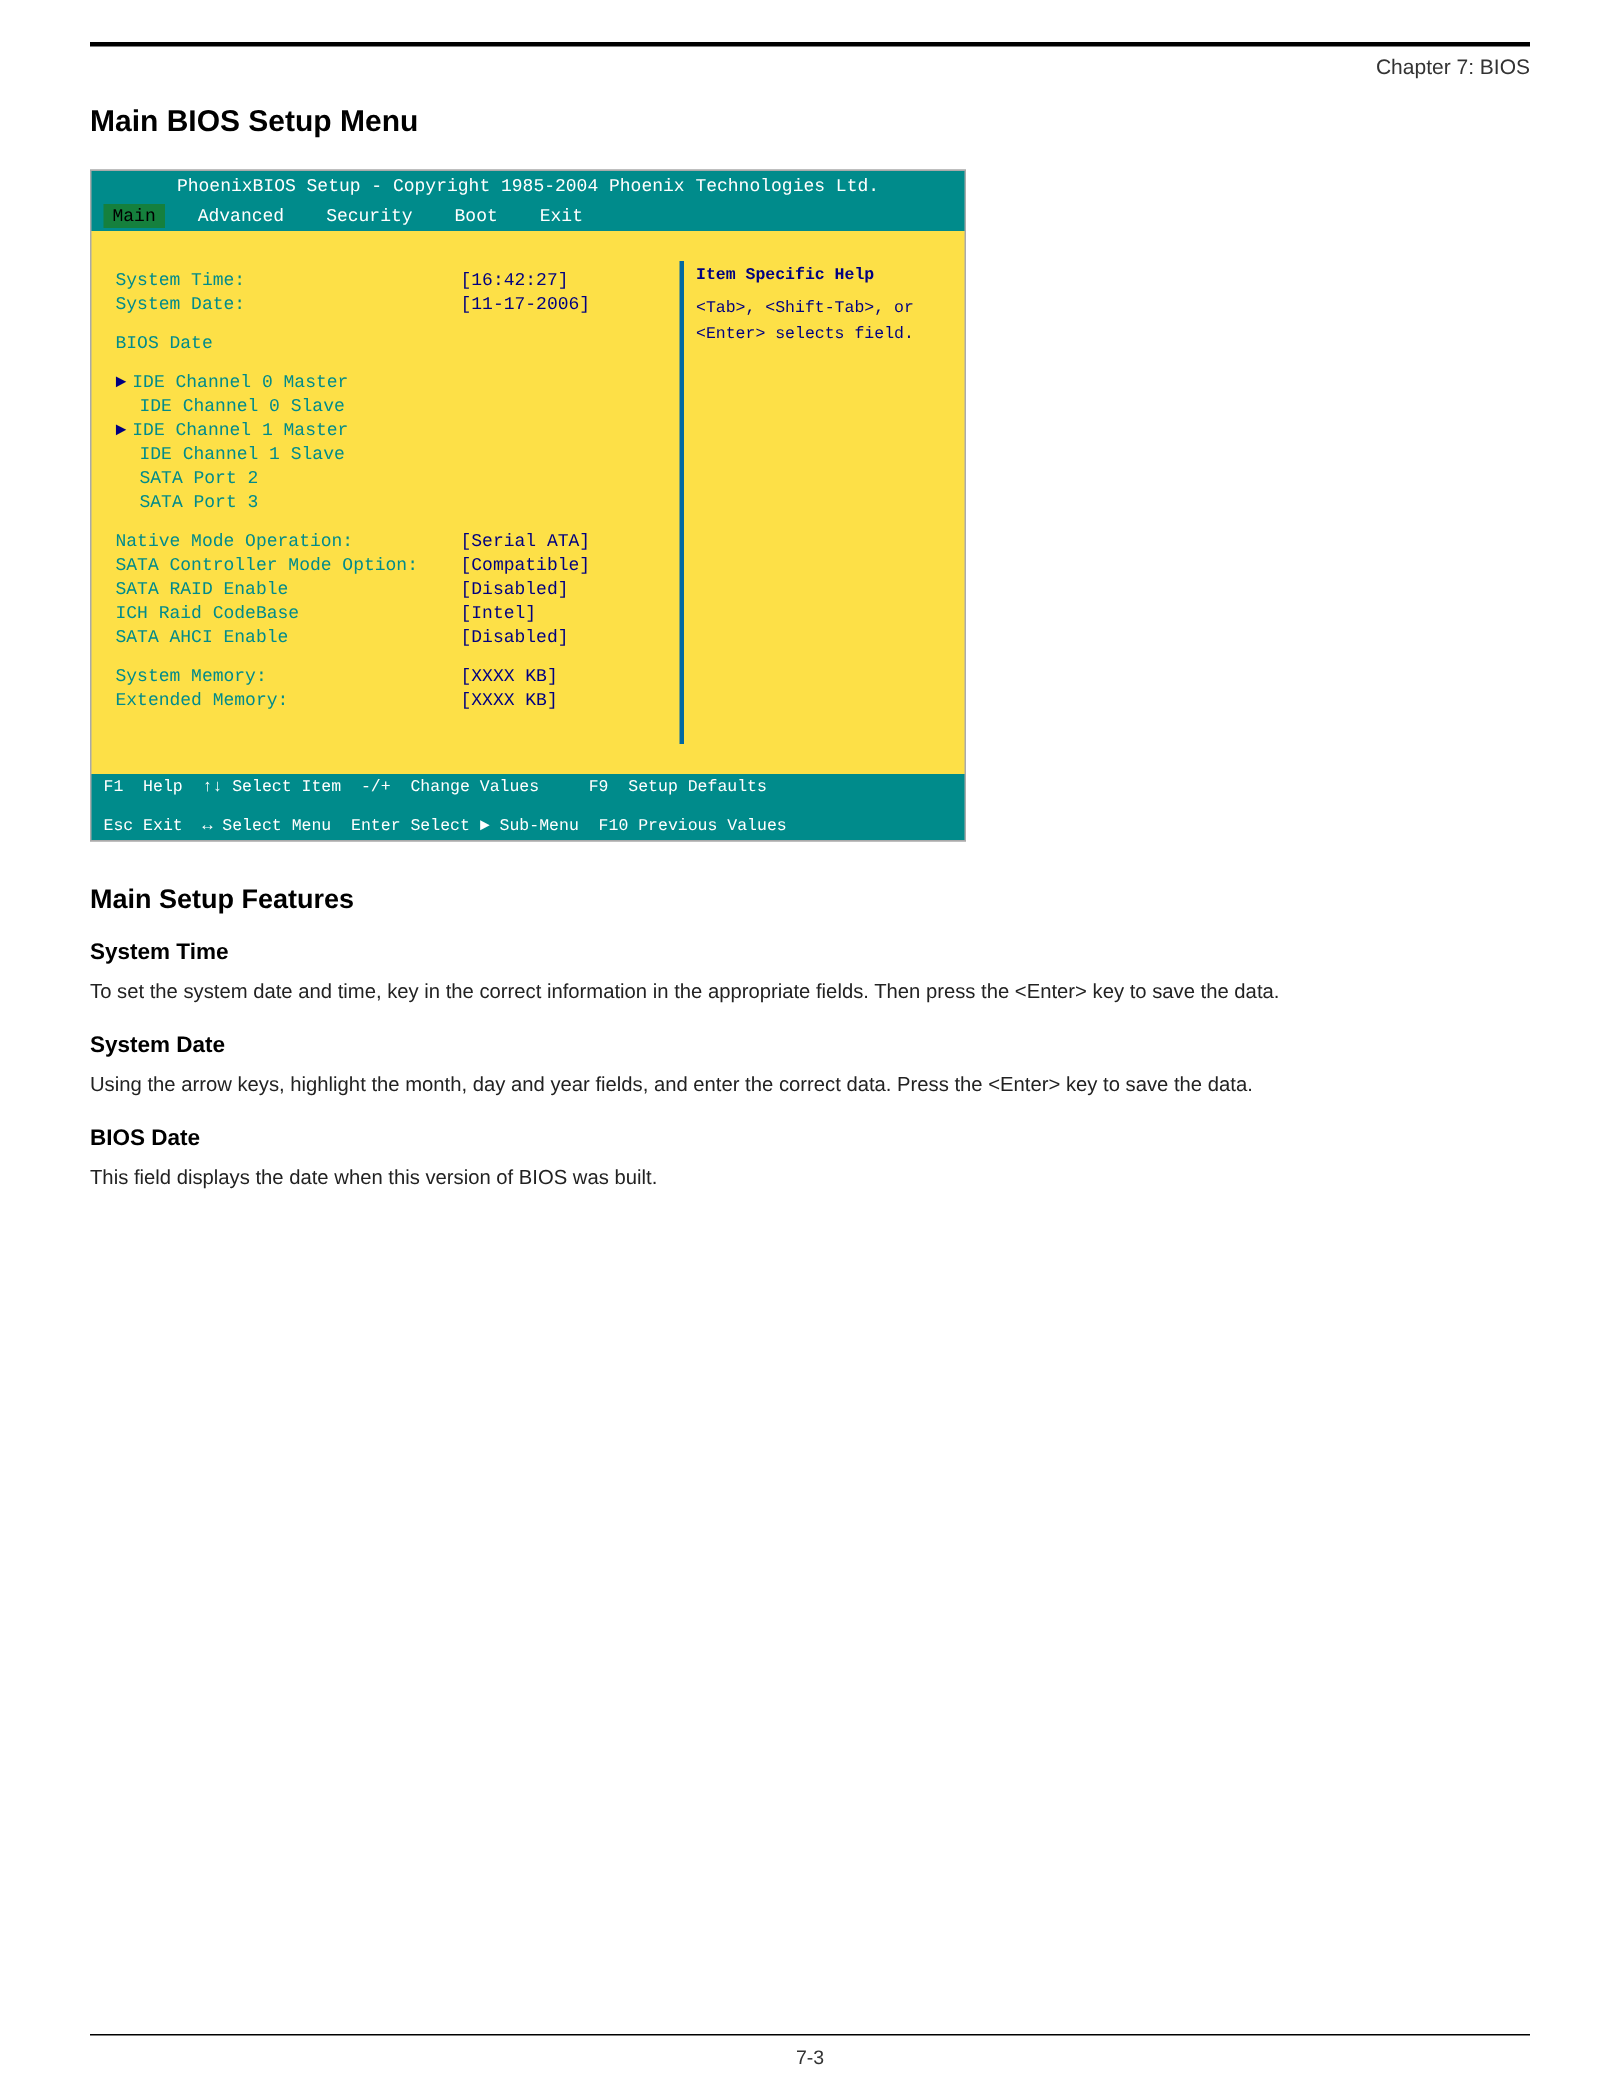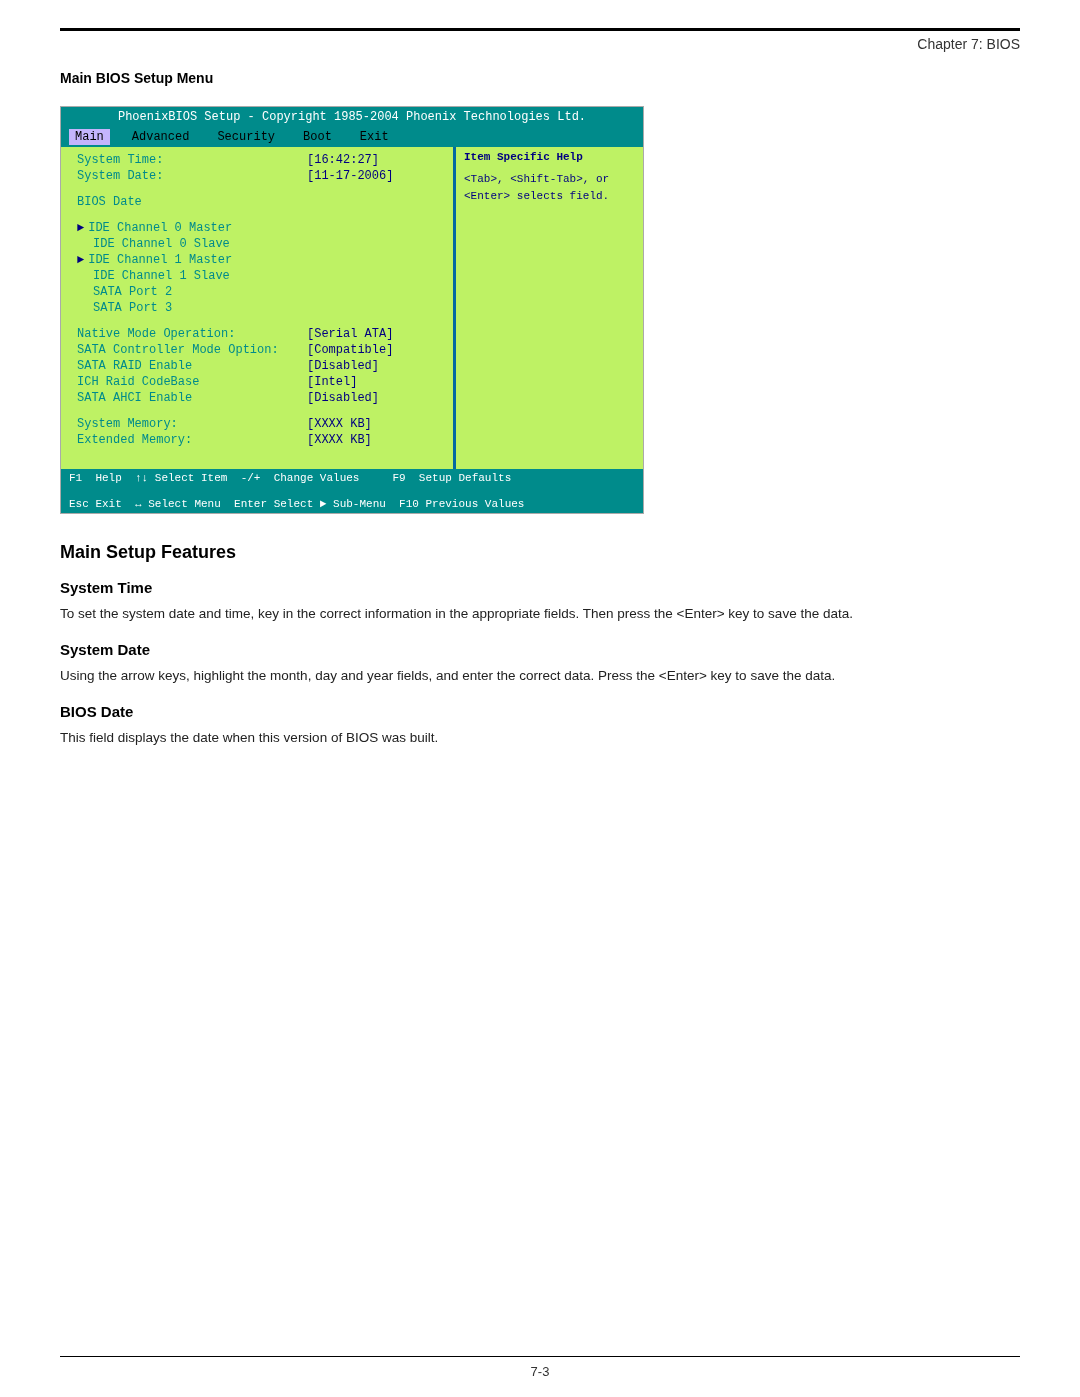--- a/index.html
+++ b/index.html
@@ -34,21 +34,21 @@
     
     .content {
       position: absolute;
       top: 70px;
       left: 60px;
       right: 60px;
     }
 
     
     .main-title {
-      font-size: 14px;
+      font-size: 20px;
       font-weight: bold;
       margin-bottom: 20px;
       color: #000;
     }
 
     
     .bios-screenshot {
       border: 1px solid #aaa;
       background: #aaaaaa;
       width: 584px;
@@ -71,32 +71,32 @@
     .bios-menu-bar {
       background: #008b8b;
       color: #ffffff;
       display: flex;
       padding: 2px 8px;
       gap: 16px;
       font-size: 12px;
     }
     .bios-menu-bar .menu-item {
       padding: 1px 6px;
+      color: #ffffff;
+    }
+    .bios-menu-bar .menu-item.active {
+      background: #15803d;
       color: #000000;
     }
-    .bios-menu-bar .menu-item.active {
-      background: #c4b5fd;
-      color: #000000;
-    }
 
     
     .bios-body {
       display: flex;
-      background: #bef264;
-      padding: 0 0;
+      background: #fde047;
+      padding: 20px 0;
     }
 
     
     .bios-main {
       flex: 1;
       padding: 4px 16px;
       color: #000080;
     }
 
     

